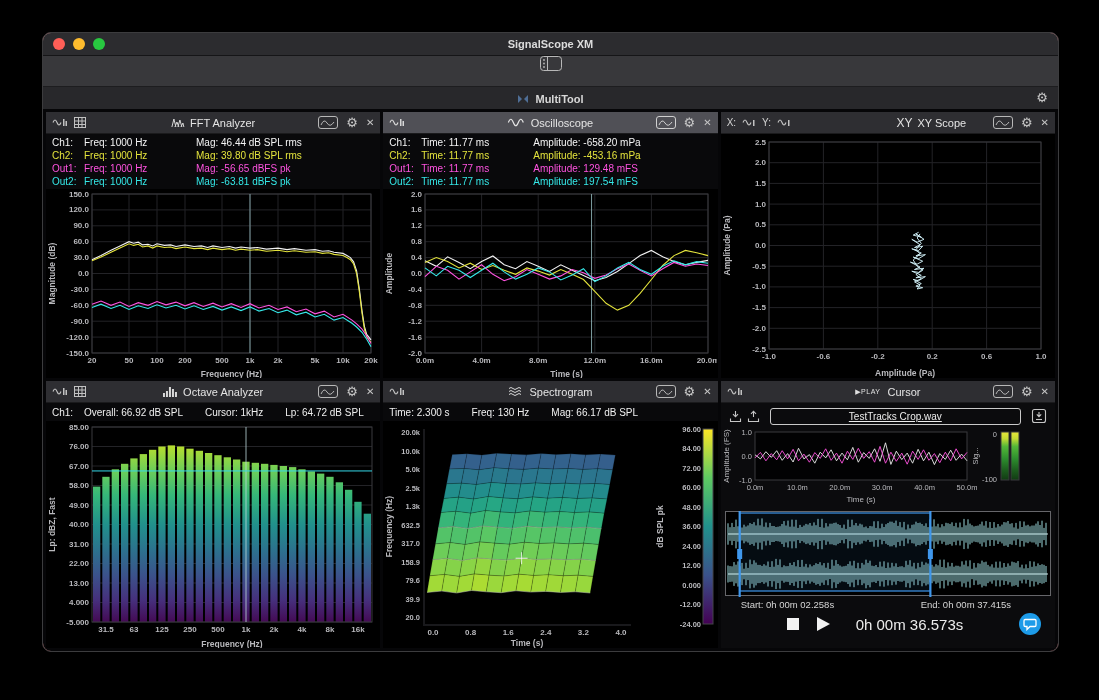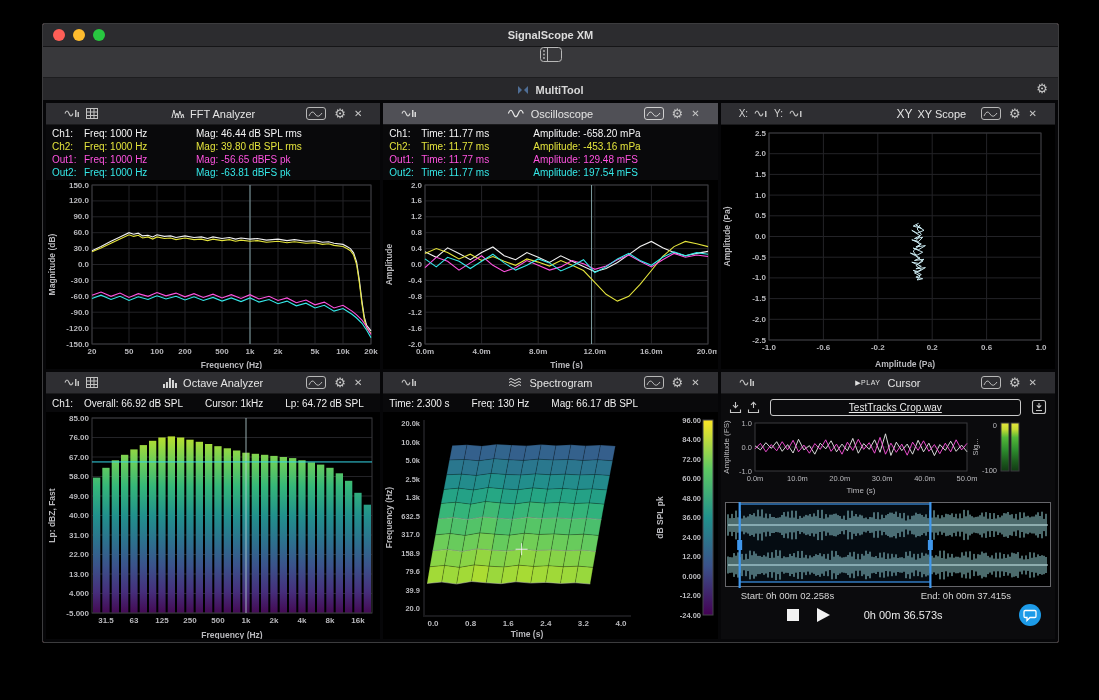--- a/index.html
+++ b/index.html
@@ -1,33 +1,33 @@
 <!DOCTYPE html>
 <html><head>
 <meta charset="utf-8">
 <style>
   html,body{margin:0;padding:0;background:#000;font-family:"Liberation Sans",sans-serif;}
   .screen{position:relative;width:1099px;height:700px;background:#000;overflow:hidden;}
-  .window{position:absolute;left:42px;top:23px;width:1015px;height:618px;background:#fca5a5;border-radius:2px;overflow:hidden;border:1px solid #3c3c3e;box-shadow:0 22px 60px rgba(0,0,0,.8);}
+  .window{position:absolute;left:42px;top:32px;width:1015px;height:618px;background:#fca5a5;border-radius:9px;overflow:hidden;border:1px solid #3c3c3e;box-shadow:0 22px 60px rgba(0,0,0,.8);}
   .titlebar{height:22px;background:#2c2c2f;position:relative;display:flex;align-items:center;border-bottom:1px solid #151517;}
   .lights{display:flex;gap:8px;margin-left:10px;z-index:2;}
   .light{width:12px;height:12px;border-radius:50%;}
   .title{position:absolute;left:0;right:0;text-align:center;font-size:11px;font-weight:bold;color:#dcdcdc;}
   .toolbar{height:30px;background:#38383b;display:flex;align-items:center;padding:0 12px;gap:23px;border-bottom:1px solid #1d1d1f;flex-direction:column;}
   .tb-right{margin-left:auto;display:flex;align-items:center;gap:18px;}
   .devname{font-size:11px;color:#dcdcdc;margin-left:2px;}
   .hicon{display:inline-flex;align-items:center;justify-content:center;}
   .glyph{color:#c6c6c6;font-size:13px;line-height:1;}
   .glyph.small{font-size:10px;}
   .mt-bar{height:24px;background:#28282b;display:flex;align-items:center;justify-content:center;position:relative;border-bottom:1px solid #151517;}
   .mt-title{font-size:11px;font-weight:bold;color:#d8d8d8;display:flex;align-items:center;gap:6px;}
   .mt-gear{position:absolute;right:10px;top:4px;}
   .panels{position:absolute;top:76px;bottom:0;left:0;right:0;display:grid;grid-template-columns:1fr 1fr 1fr;grid-template-rows:266px 1fr;gap:3px;padding:3px;background:#060608;}
   .panel{background:#0b0b0d;display:flex;flex-direction:column;overflow:hidden;}
-  .phead{height:21px;background:#2e2e32;display:flex;align-items:center;padding:0 18px;gap:6px;position:relative;flex:none;border-bottom:1px solid #1a1a1c;}
+  .phead{height:21px;background:#2e2e32;display:flex;align-items:center;padding:0 6px;gap:6px;position:relative;flex:none;border-bottom:1px solid #1a1a1c;}
   .phead.sel{background:#505056;text-align:center;}
   .ptitle{position:absolute;left:50%;transform:translateX(-50%);font-size:11px;color:#e4e4e4;display:flex;align-items:center;gap:5px;white-space:nowrap;}
   .picons{margin-left:auto;display:flex;align-items:center;gap:8px;}
   .xylbl{font-size:10px;color:#d2d2d2;}
   .xybadge{font-size:12px;color:#e0e0e0;}
   .playtag{font-size:7px;letter-spacing:.5px;color:#e0e0e0;margin-right:2px;}
   .readouts{background:#09090b;padding:2px 6px 1px;flex:none;}
   .rrow{display:flex;font-size:10px;line-height:13px;white-space:nowrap;}
   .rlabel{width:32px;flex:none;}
   .rcol1{width:112px;flex:none;}
@@ -35,21 +35,21 @@
   .rgap{margin-right:22px;}
   .chart-wrap{flex:1;background:#000;font-weight:bold;}
   svg.chart{display:block;background:#000;}
   .player-body{flex:1;display:flex;flex-direction:column;background:#0b0b0d;}
   .file-row{display:flex;align-items:center;padding:4px 8px 1px;gap:5px;height:18px;}
   .file-box{flex:1;border:1px solid #c9c9c9;border-radius:3px;height:15px;line-height:15px;text-align:center;font-size:10px;color:#ececec;margin:0 5px;overflow:hidden;text-decoration:underline;}
   .se-row{display:flex;justify-content:space-between;padding:1px 44px 0 20px;font-size:9.5px;color:#d6d6d6;}
   .transport{display:flex;align-items:center;padding:3px 14px 0 66px;}
   .stop-btn{width:12px;height:12px;background:#f2f2f2;}
   .play-btn{width:0;height:0;border-left:13px solid #f2f2f2;border-top:7px solid transparent;border-bottom:7px solid transparent;margin-left:18px;}
-  .ptime{font-size:11px;color:#ececec;margin-left:34px;}
+  .ptime{font-size:15px;color:#ececec;margin-left:26px;}
   .chat{width:22px;height:22px;border-radius:50%;background:#1d9be8;display:flex;align-items:center;justify-content:center;margin-left:auto;}
 </style>
 </head>
 <body>
 
 <div class="screen">
   <div class="window">
 
     <div class="titlebar">
       <div class="lights">

